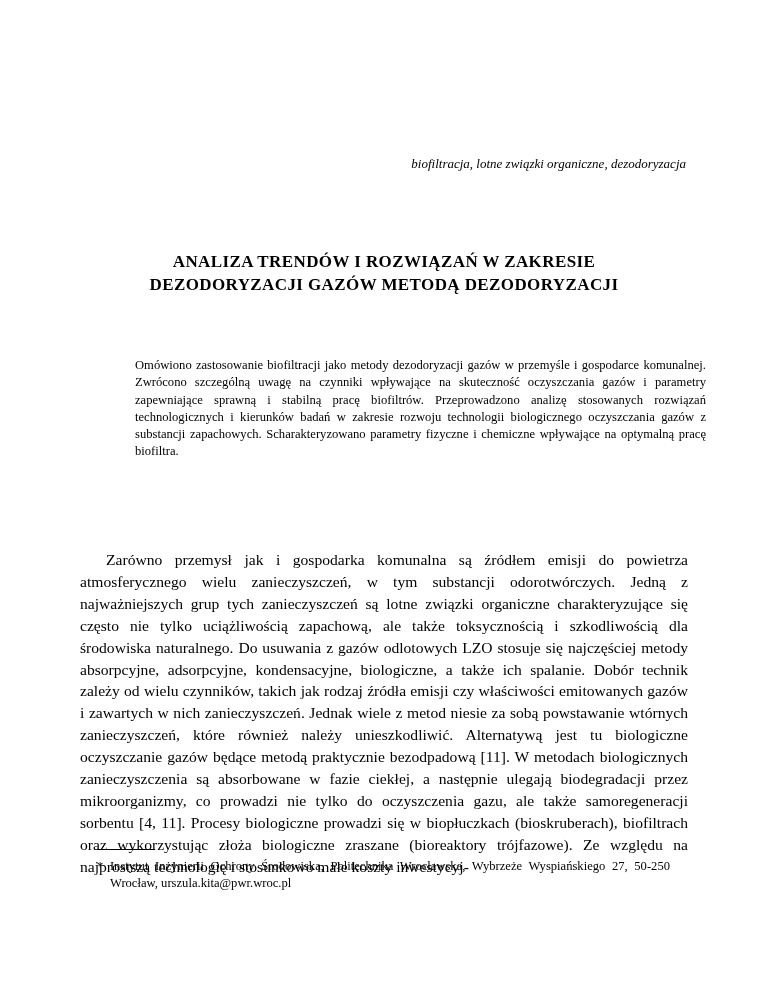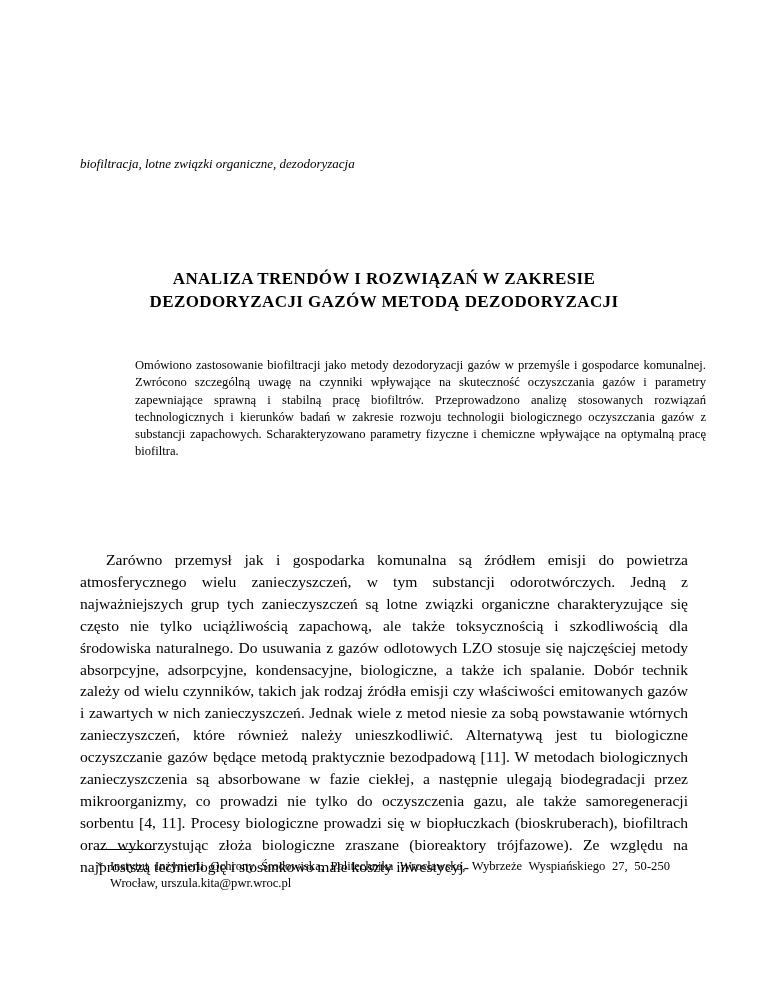--- a/index.html
+++ b/index.html
@@ -14,36 +14,37 @@
     background: #ffffff;
     font-family: "Liberation Serif", "DejaVu Serif", serif;
     color: #000000;
     overflow: hidden;
   }
   .running-head {
     position: absolute;
     top: 156px;
     left: 80px;
     right: 82px;
+    text-align: right;
     font-style: italic;
     font-size: 13px;
     line-height: 16px;
   }
   .authors {
     position: absolute;
     top: 192px;
     left: 80px;
     right: 80px;
     font-size: 15.5px;
     line-height: 19px;
     letter-spacing: 0.2px;
   }
   .title {
     position: absolute;
-    top: 267px;
+    top: 250px;
     left: 80px;
     right: 80px;
     text-align: center;
     font-weight: bold;
     font-size: 17px;
     line-height: 23px;
     letter-spacing: 0.4px;
   }
   .abstract {
     position: absolute;

